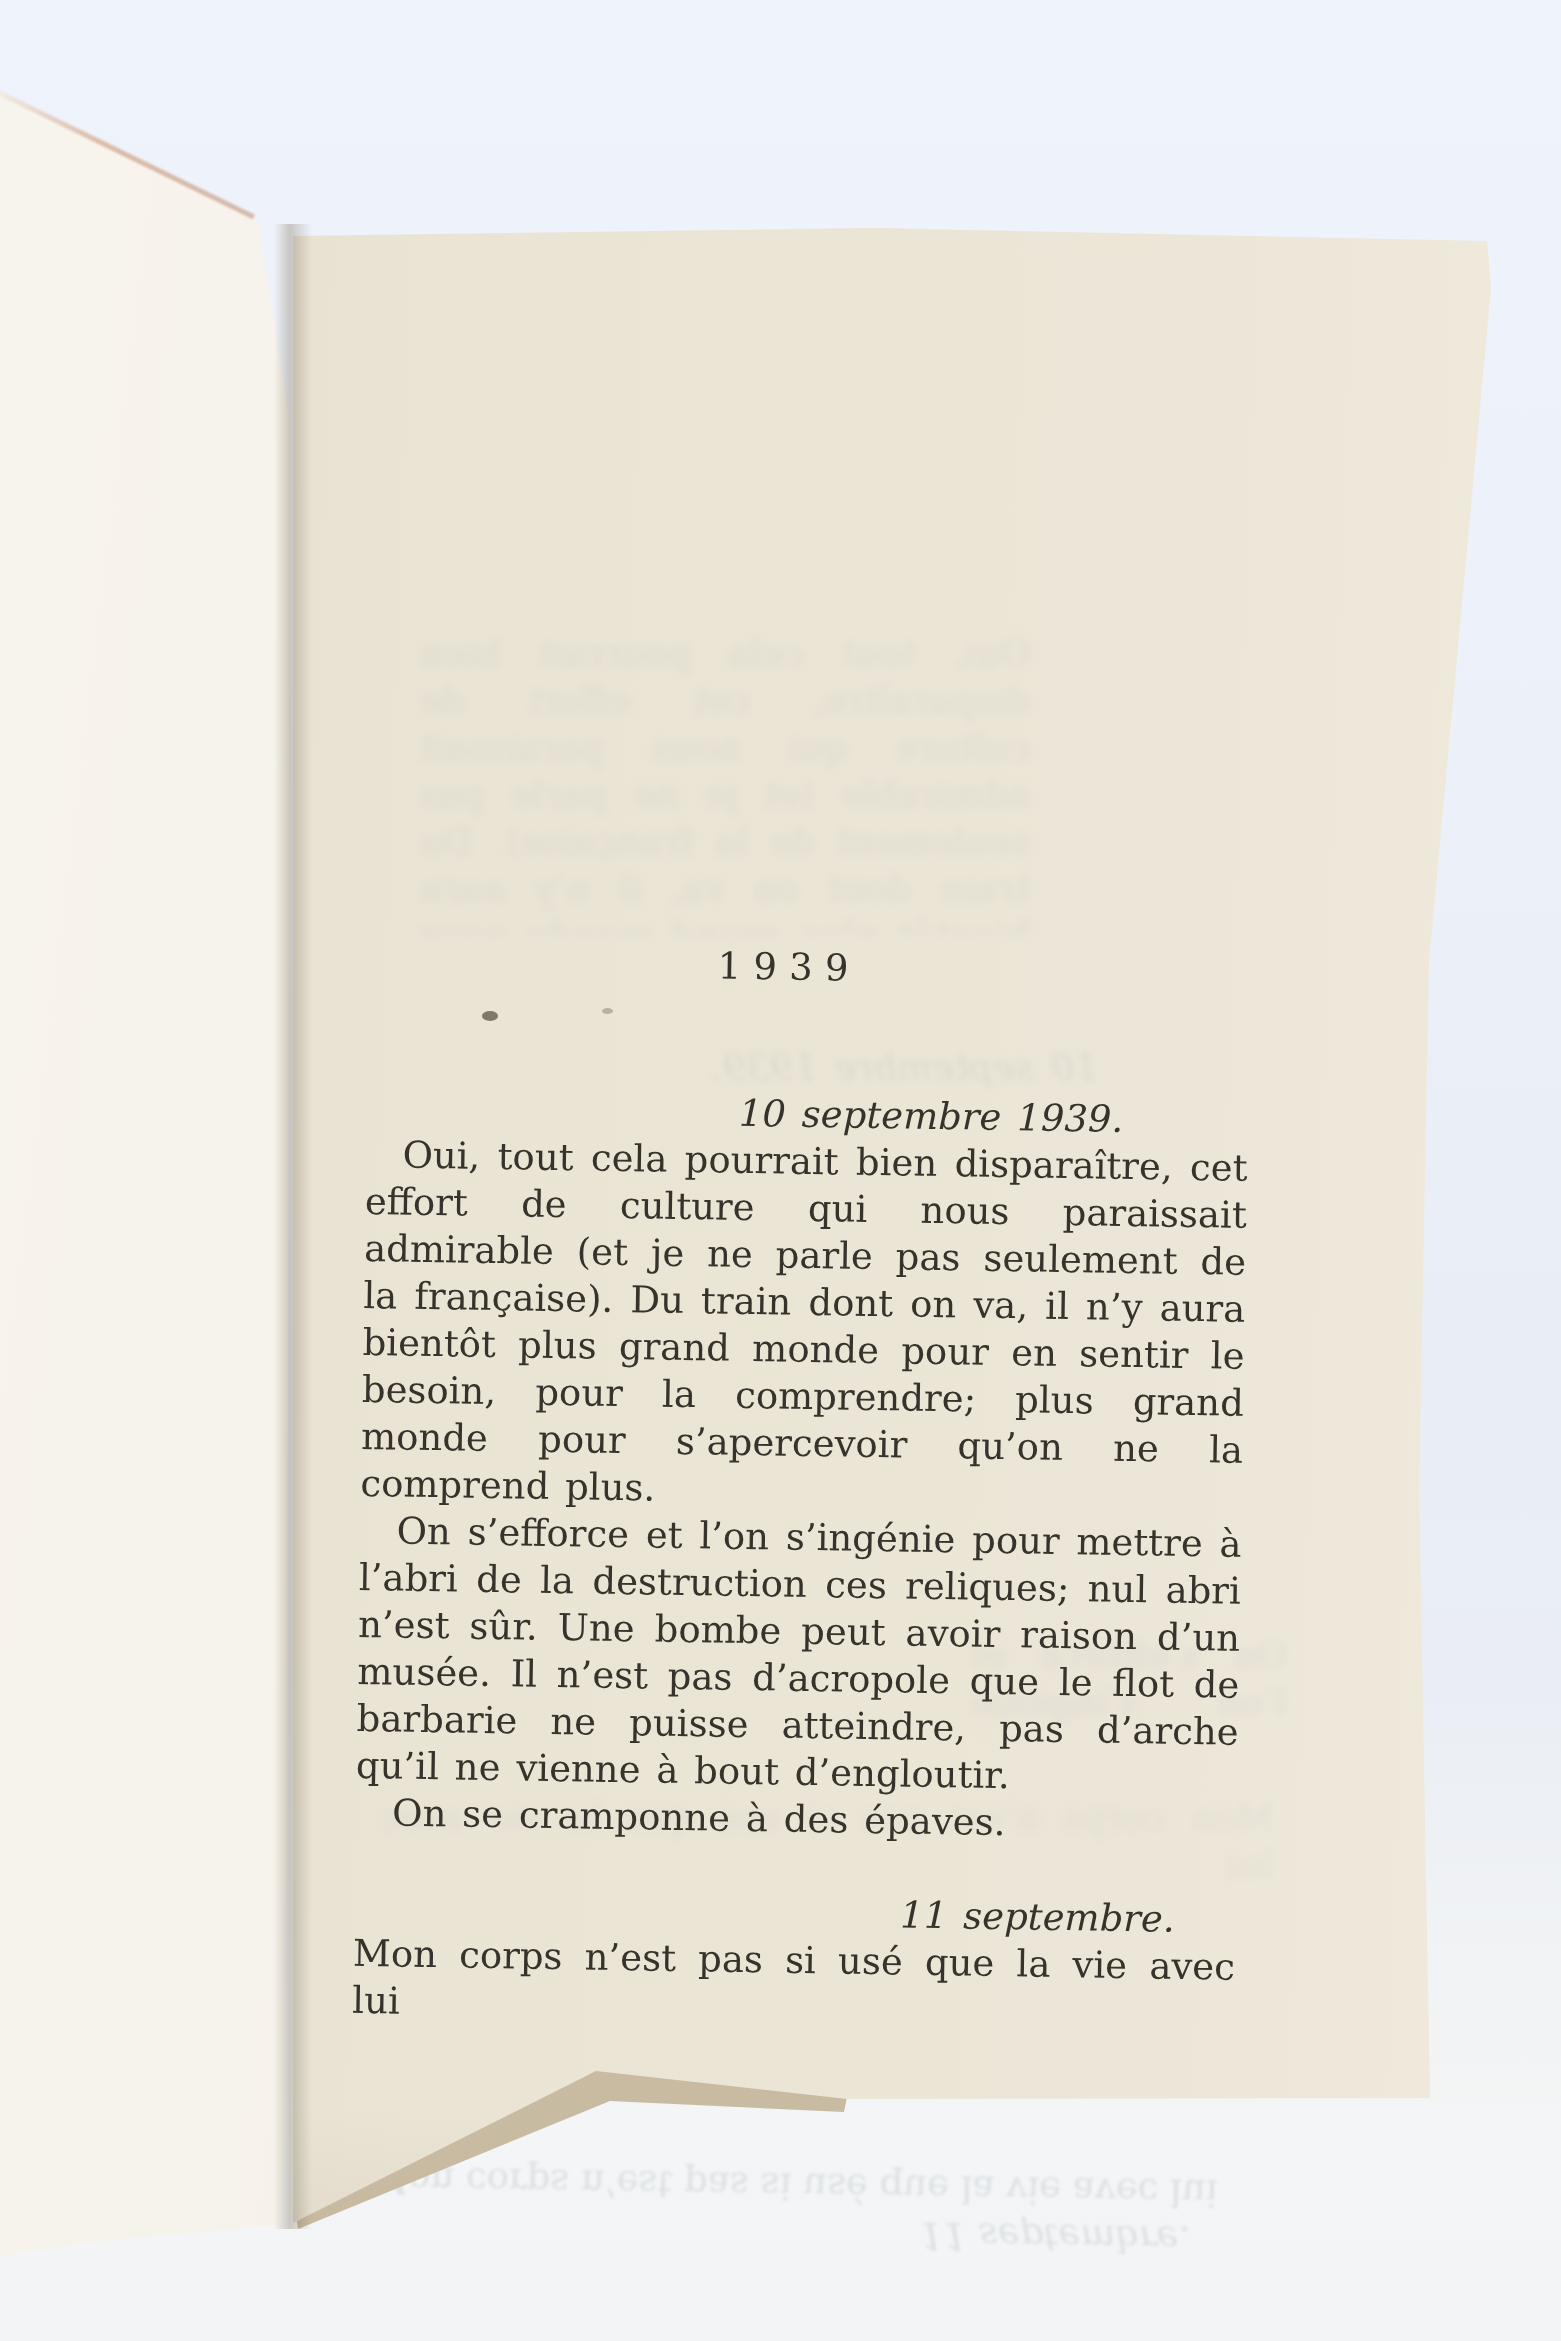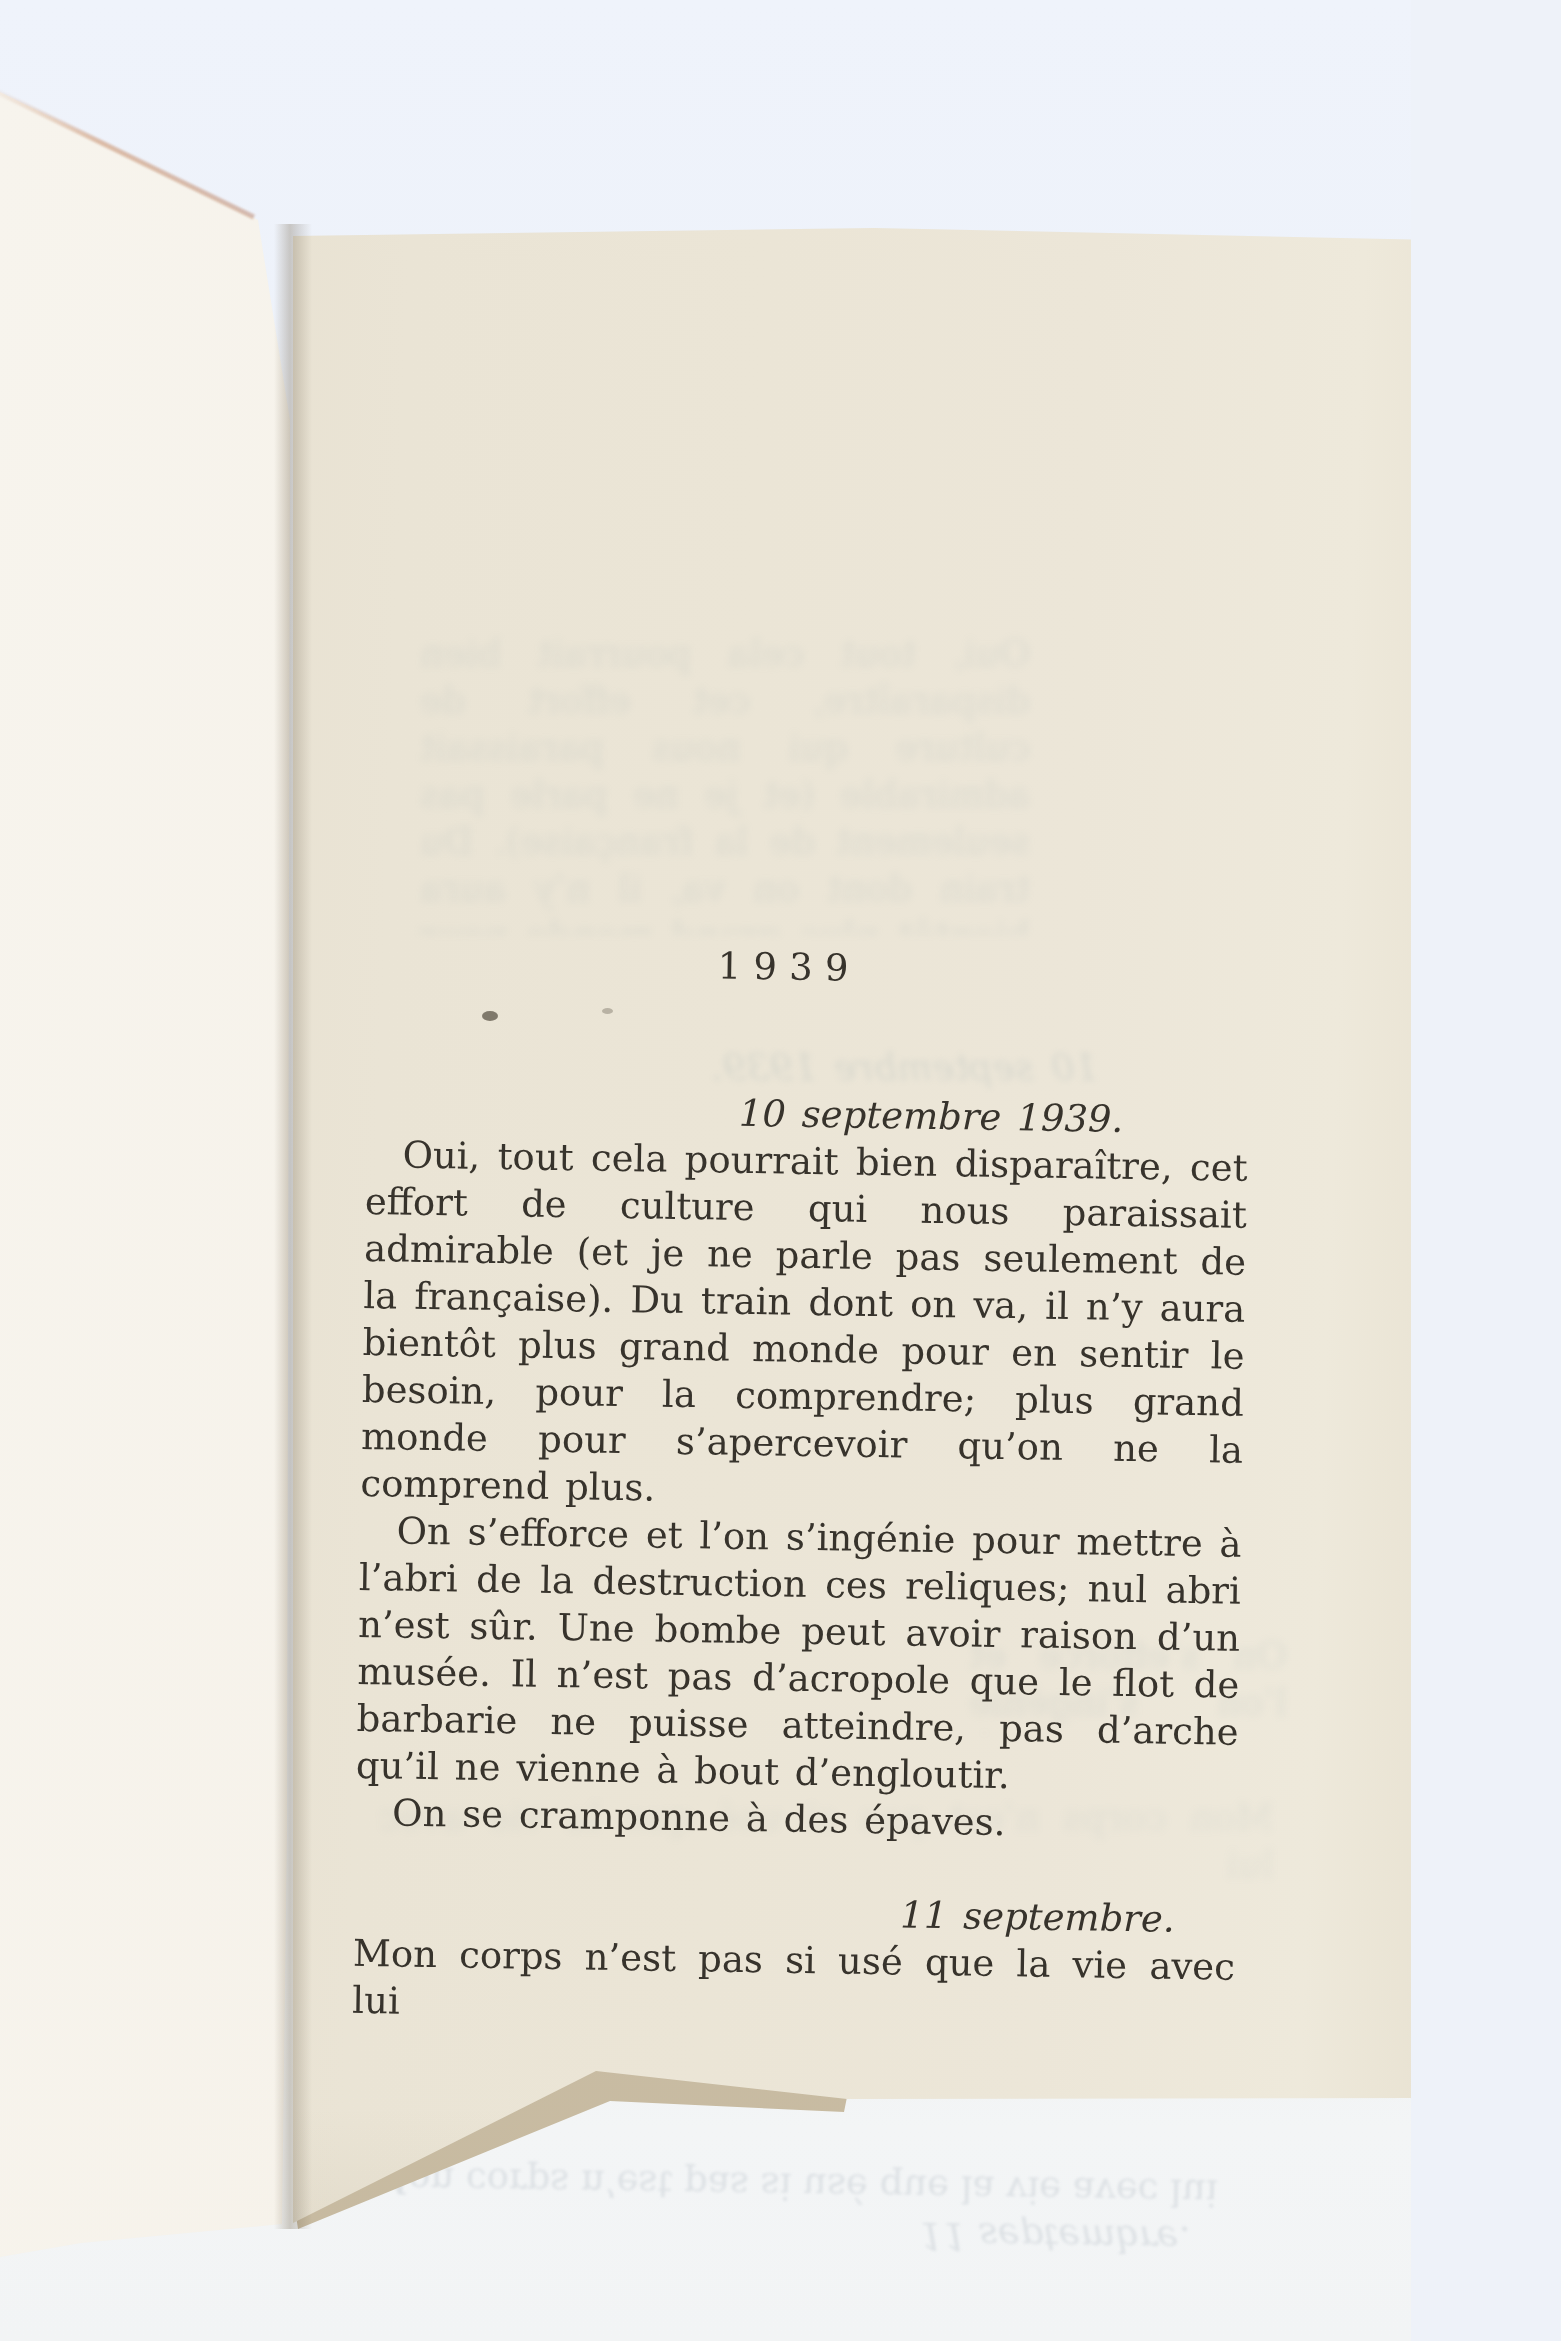--- a/index.html
+++ b/index.html
@@ -1,16 +1,16 @@
 <!DOCTYPE html>
 <html lang="fr" style="font-size:11px"><head>
 <meta charset="utf-8">
 <style>
   html,body{margin:0;padding:0;background:#eef2f9;}
-  .scene{position:relative;width:1411px;height:2342px;overflow:hidden;
+  .scene{position:relative;width:1561px;height:2342px;overflow:hidden;
          font-family:"DejaVu Serif","Liberation Serif",serif;}
   
   .backdrop{position:absolute;inset:0;
     background:linear-gradient(180deg,#eff3fb 0%,#ecf1f9 35%,#e9eef6 58%,#eaeef4 72%,#f1f3f4 84%,#f4f6f6 100%);}
   
   .table-surface{position:absolute;left:0;top:2080px;width:1561px;height:262px;
     background:linear-gradient(180deg,rgba(244,246,247,0) 0%,#f3f5f6 18%,#f2f4f5 100%);}
   
   .left-page{position:absolute;inset:0;
     clip-path:polygon(0px 92px,258px 220px,290px 420px,287px 1830px,282px 2224px,81px 2243px,0px 2257px);

